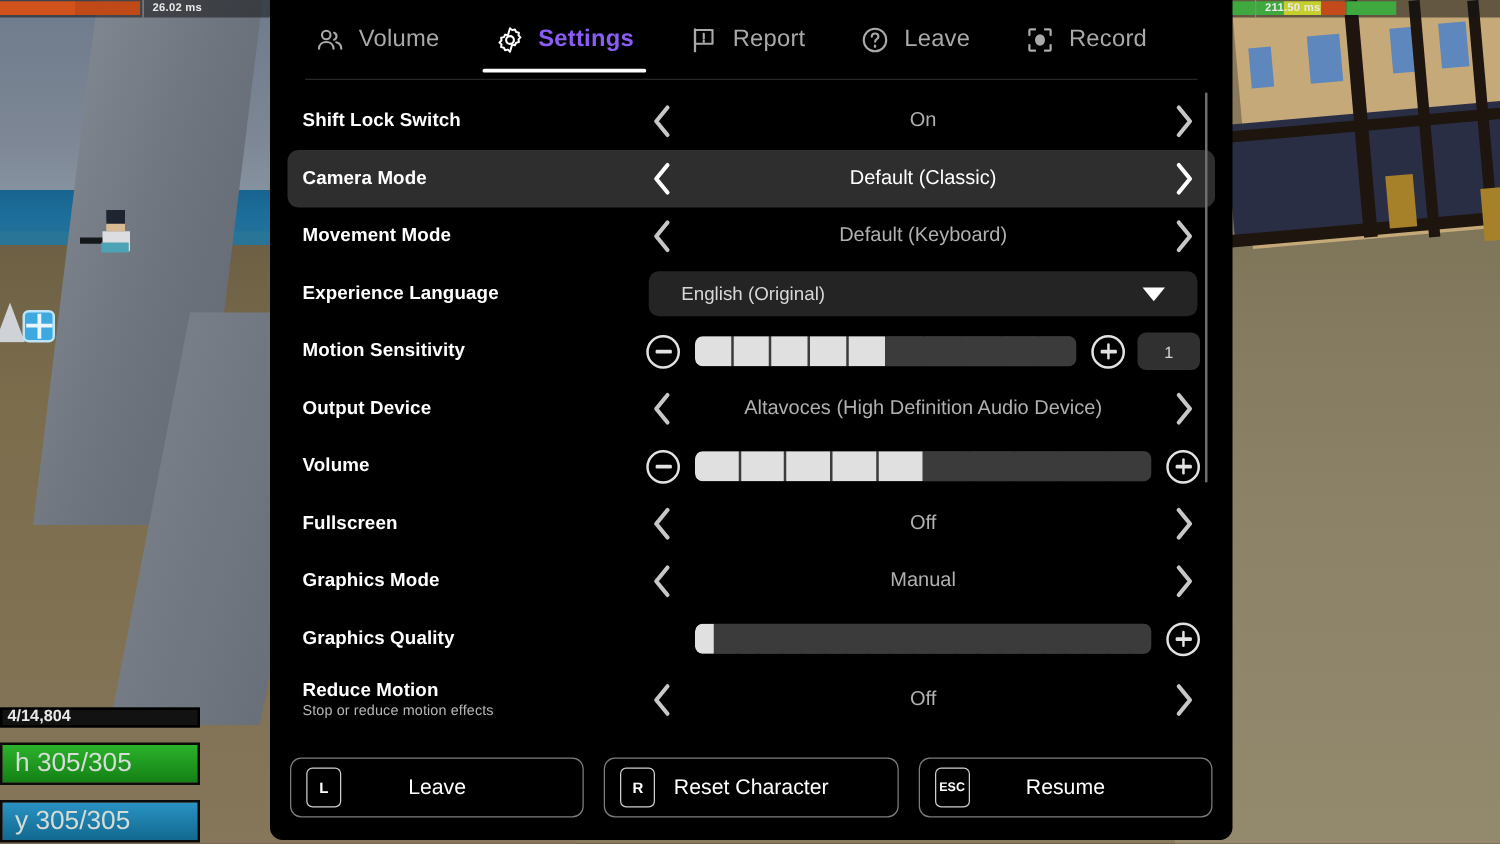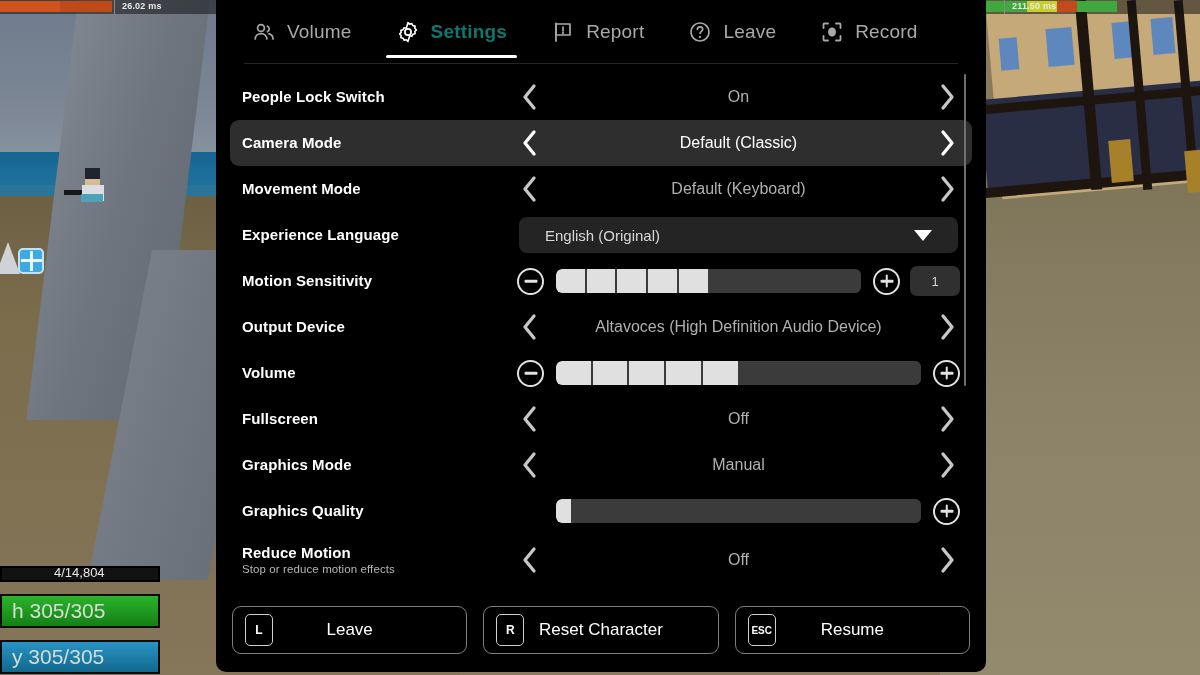--- a/index.html
+++ b/index.html
@@ -58,36 +58,36 @@
   .hud-top{position:absolute;top:0;left:0;width:1200px;height:14px;background:rgba(20,20,22,.55);}
   .hud-graph{position:absolute;top:1px;height:11px;}
   .perf-label{position:absolute;top:1px;color:#e9e9e9;font-size:9px;font-weight:bold;
     font-family:"Liberation Sans",sans-serif;letter-spacing:.2px;}
   .perf-sep{position:absolute;top:0;width:1px;height:14px;background:#888;}
   .hud-bar{position:absolute;left:0;border:2px solid #0b0b0b;box-sizing:border-box;}
   .hud-bar span{position:absolute;left:10px;top:50%;transform:translateY(-50%);
     color:#d6ddd6;font-size:21px;white-space:nowrap;}
   .hud-xp{position:absolute;left:0;top:566px;width:160px;height:16px;background:#121212;
     border:2px solid #000;box-sizing:border-box;}
-  .hud-xp span{position:absolute;left:4px;top:-3px;color:#e8e8e8;font-size:13px;font-weight:normal;margin-left:48px;}
+  .hud-xp span{position:absolute;left:4px;top:-3px;color:#e8e8e8;font-size:13px;font-weight:bold;}
 
   
   #dim{position:absolute;inset:0;background:rgba(0,0,0,0);}
   #panel{
     position:absolute;left:216px;top:0;width:770px;height:672px;
     background:#000;border-radius:0 0 10px 10px;overflow:hidden;
   }
 
   
   #tabbar{position:relative;height:64px;display:flex;align-items:center;
     padding-left:14px;box-sizing:border-box;}
   .tab{display:flex;align-items:center;gap:11px;height:64px;padding:0 22px;
     cursor:pointer;position:relative;}
   .tab .tlabel{font-size:19px;color:#a9a9a9;letter-spacing:.2px;}
-  .tab.active .tlabel{color:#0f766e;font-weight:bold;}
+  .tab.active .tlabel{color:#8b5cf6;font-weight:bold;}
   .tab .ticon{width:24px;height:24px;display:block;}
   .tab .ticon svg{display:block;width:24px;height:24px;}
   .tab .ticon svg *{stroke:#a9a9a9;}
   .tab.active .ticon svg *{stroke:#fff;}
   .tab .underline{position:absolute;left:12px;right:12px;bottom:6px;height:3px;
     background:#fff;border-radius:2px;display:none;}
   .tab.active .underline{display:block;}
   #tab-divider{position:absolute;left:28px;right:28px;top:63px;height:1px;background:#262626;}
 
   
@@ -277,21 +277,21 @@
             <ellipse cx="12" cy="12" rx="3.2" ry="3.8" stroke-width="1.6" fill="#a9a9a9" stroke="none"></ellipse>
           </svg>
         </span>
         <span class="tlabel">Record</span>
       </div>
     </div>
   <div id="tab-divider"></div>
 
   <div id="list">
       <div class="row">
-        <div class="rlabel"><span>People Lock Switch</span></div>
+        <div class="rlabel"><span>Shift Lock Switch</span></div>
         <div class="rctl">
           <div class="arrow dim">
             <svg width="22" height="30" viewBox="0 0 22 30" fill="none">
               <path d="M15 4L6 15l9 11" stroke-width="3.3" stroke-linecap="round" stroke-linejoin="round"></path>
             </svg>
           </div>
           <div class="rvalue">On</div>
           <div class="arrow dim">
             <svg width="22" height="30" viewBox="0 0 22 30" fill="none">
               <path d="M7 4l9 11-9 11" stroke-width="3.3" stroke-linecap="round" stroke-linejoin="round"></path>

